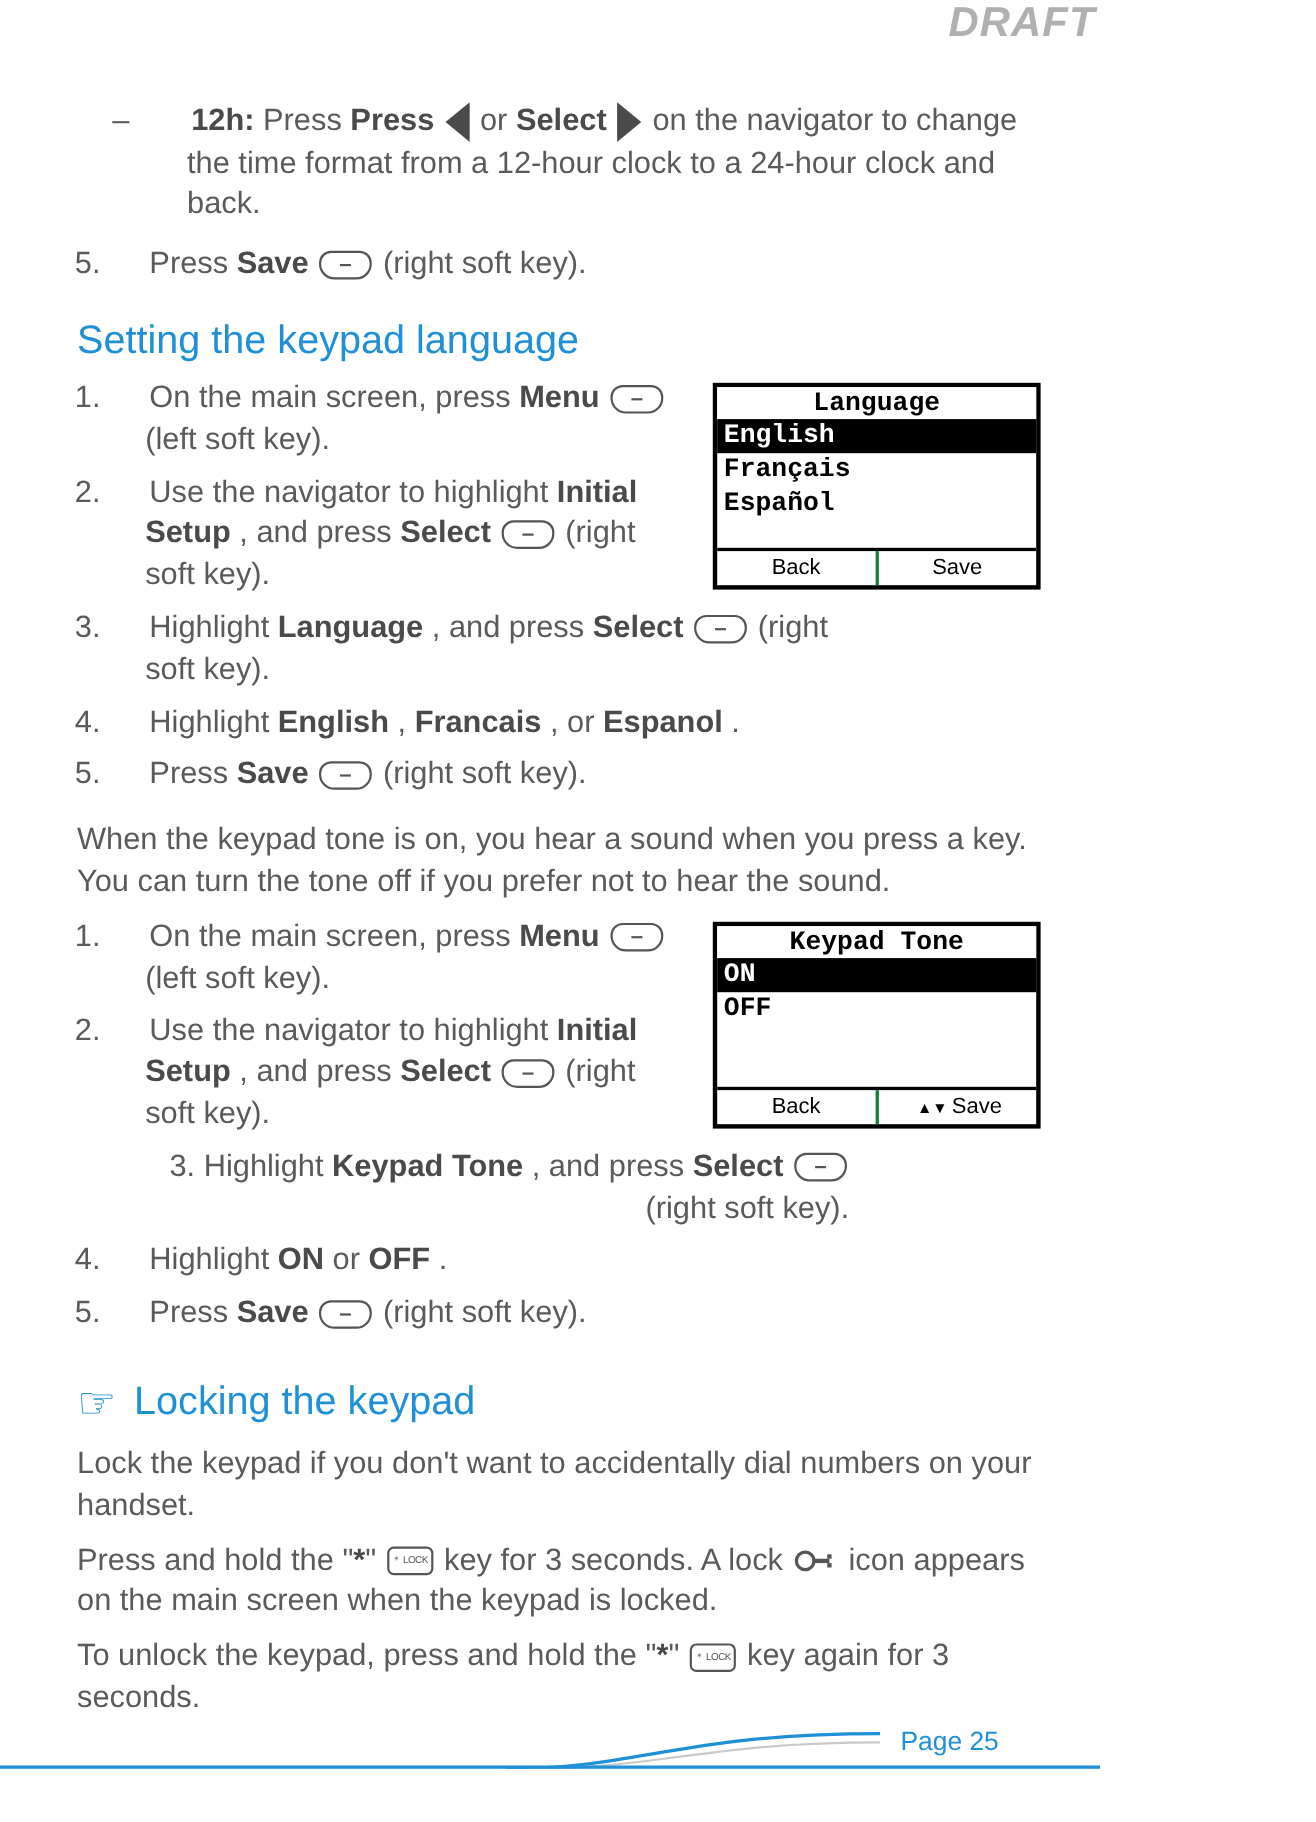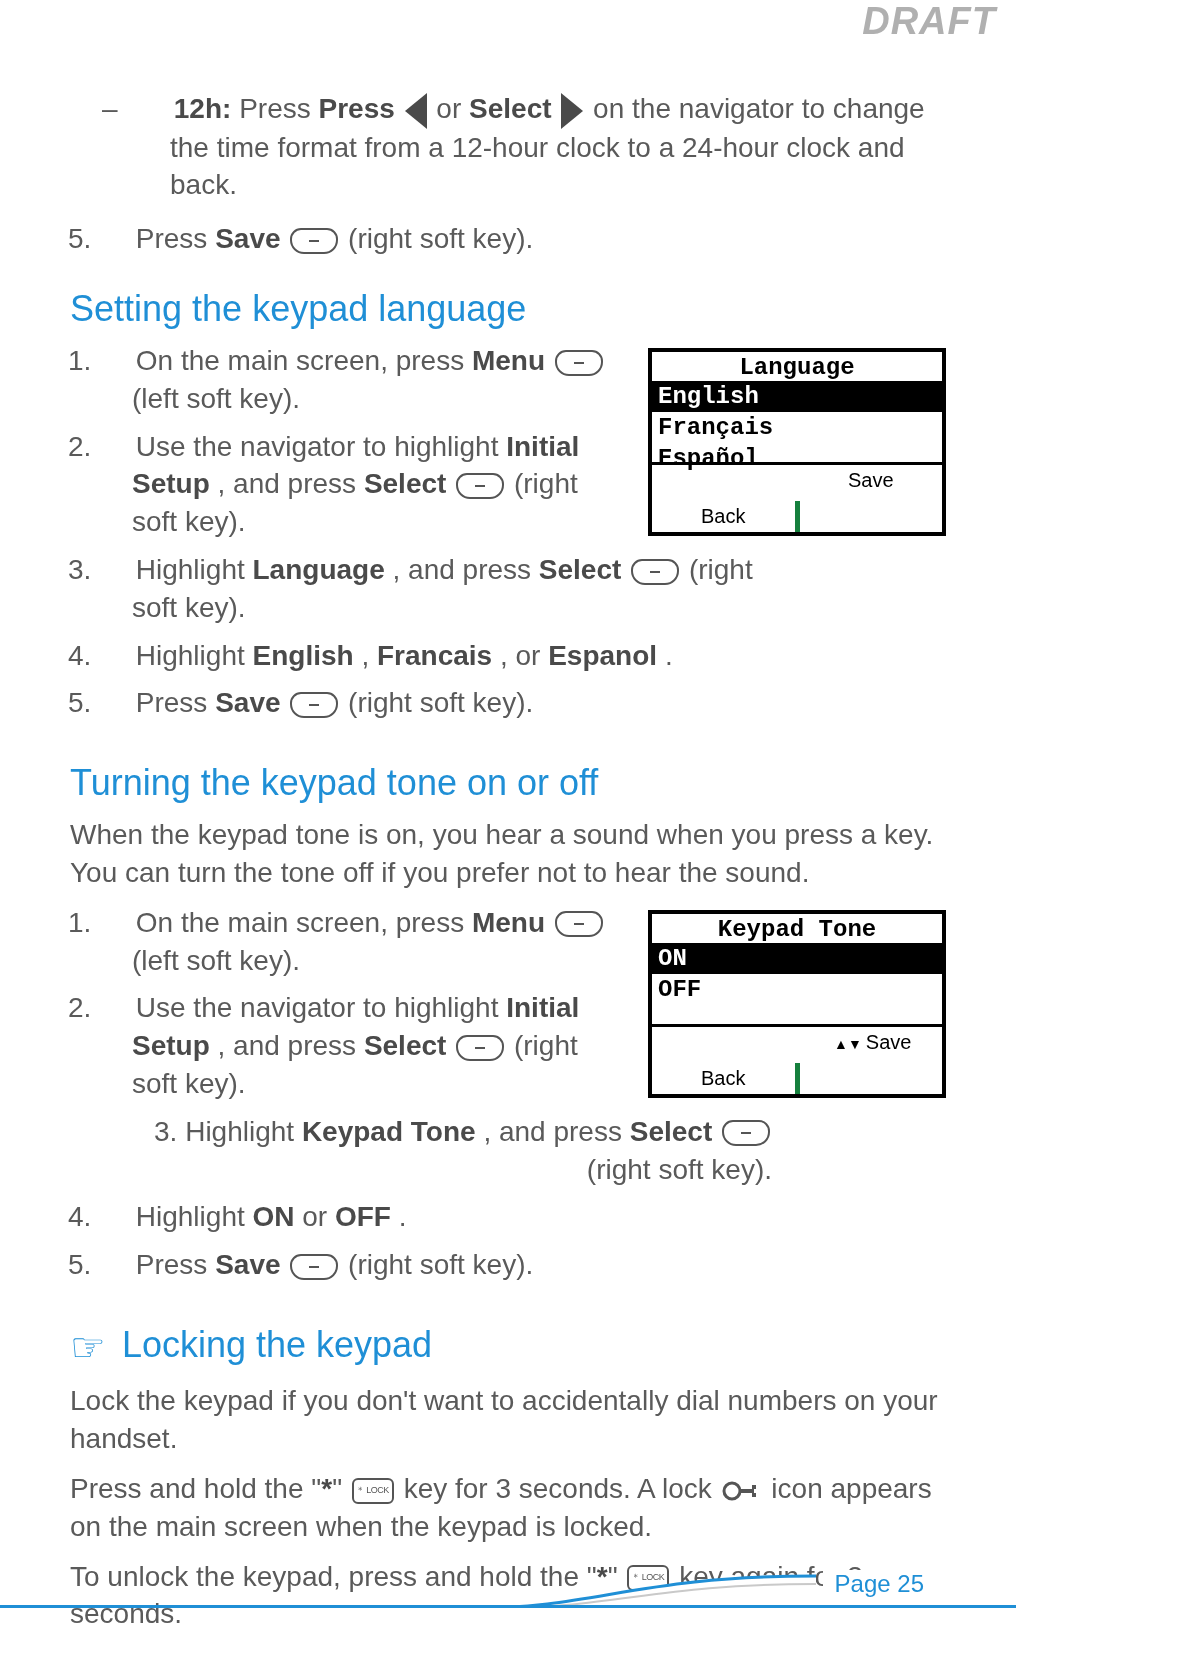--- a/index.html
+++ b/index.html
@@ -127,21 +127,21 @@
     border-top: 3px solid #000;
   }
   .screen-foot > div {
     flex: 1;
     text-align: center;
     font-family: Helvetica, Arial, sans-serif;
     font-weight: 400;
     font-size: 20px;
     padding: 4px 0;
   }
-  .screen-foot > div:first-child { border-right: 5px solid #15803d; margin-top: 36px; }
+  .screen-foot > div:first-child { border-right: 3px solid #15803d; }
   .screen-foot .arrows {
     font-size: 14px;
     padding: 0 4px;
   }
   .clear { clear: both; }
   .hand-icon {
     display: inline-block;
     font-size: 40px;
     color: #1f8fd6;
     vertical-align: middle;
@@ -170,21 +170,21 @@
   .lock-icon {
     display: inline-block;
     vertical-align: middle;
     margin: 0 2px;
   }
   .lock-icon svg { display: block; }
   .footer {
     position: absolute;
     bottom: 30px;
     left: 0;
-    right: 0;
+    right: 16px;
     height: 60px;
     padding-left: 23px;
   }
   .footer-line {
     position: absolute;
     bottom: 18px;
     left: 0;
     right: 0;
     height: 3px;
     background: #1f8fd6;
@@ -288,21 +288,20 @@
       <span class="num">5.</span>
       <span>Press </span>
       <span class="bold">Save</span>
       <span class="softkey"></span>
       <span>  (right soft key).</span>
     </li>
   </ol>
 
   <div class="clear"></div>
 
-  <div class="heading">Turning the keypad tone on or off</div>
   <p class="body-text para">When the keypad tone is on, you hear a sound when you press a key. You can turn the tone off if you prefer not to hear the sound.</p>
 
   <div class="float-screen" style="height:180px; position:relative;">
     <div class="screen-title">Keypad Tone</div>
     <div class="screen-line inv">ON</div>
     <div class="screen-line">OFF</div>
     <div class="screen-foot" style="position:absolute; bottom:0; left:0; right:0;">
       <div>Back</div>
       <div><span class="arrows">▲▼</span><span>Save</span></div>
     </div>

